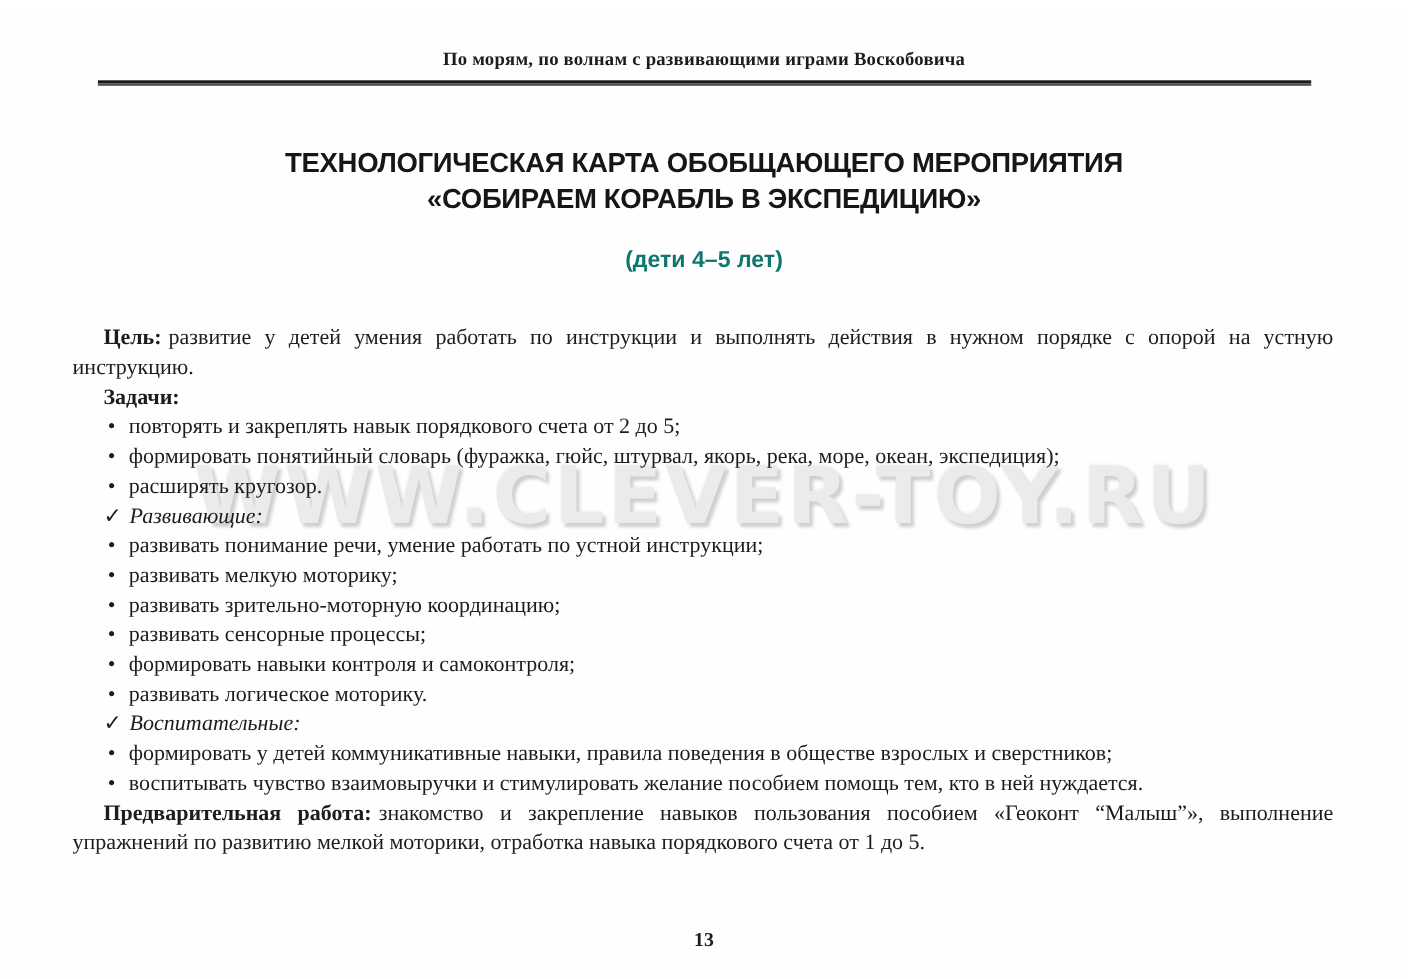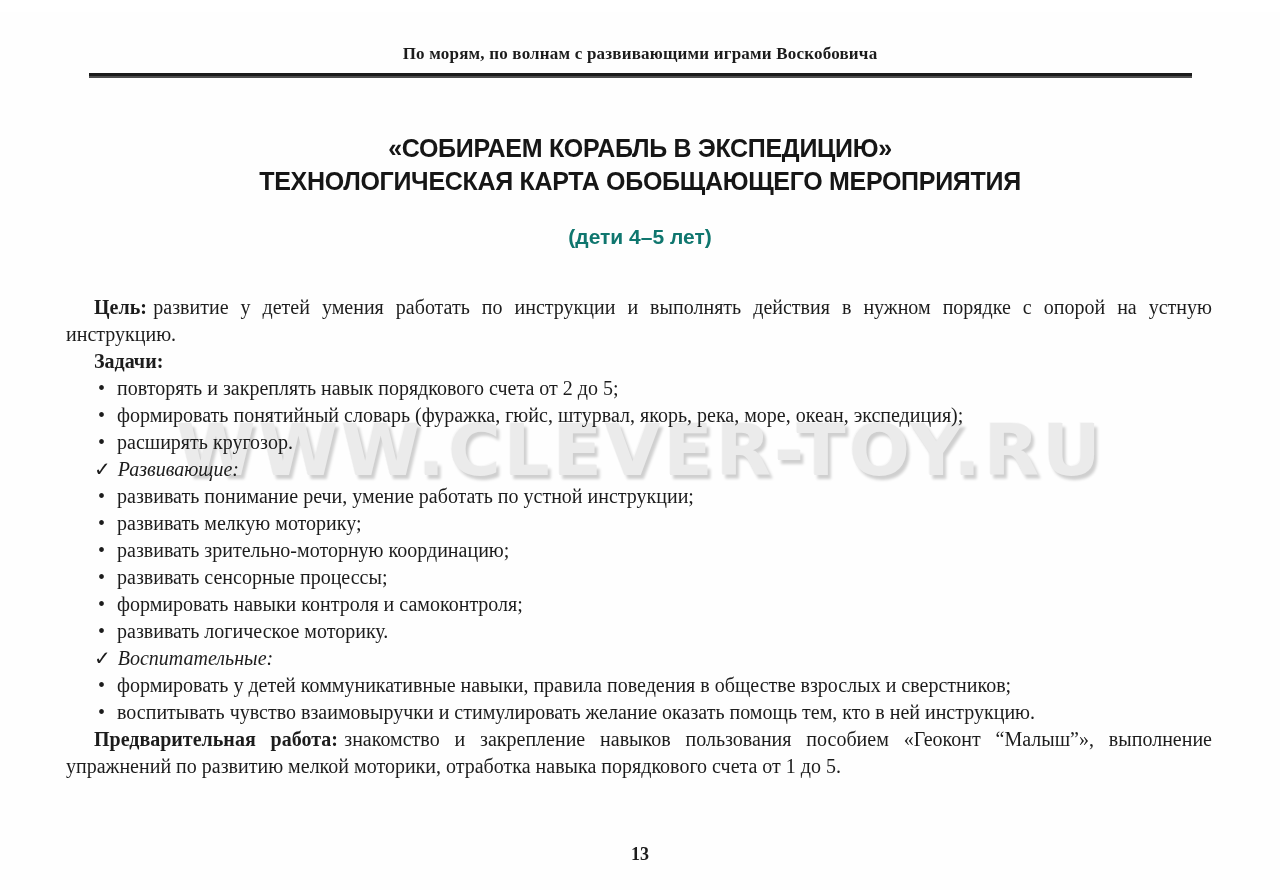--- a/index.html
+++ b/index.html
@@ -110,22 +110,22 @@
 <body>
 
 <div class="page">
 
   <div class="watermark">WWW.CLEVER-TOY.RU</div>
 
   <div class="running-head">По морям, по волнам с развивающими играми Воскобовича</div>
   <div class="header-rule"></div>
 
   <h1 class="doc-title">
+    <span>ТЕХНОЛОГИЧЕСКАЯ КАРТА ОБОБЩАЮЩЕГО МЕРОПРИЯТИЯ</span>
     <span>«СОБИРАЕМ КОРАБЛЬ В ЭКСПЕДИЦИЮ»</span>
-    <span>ТЕХНОЛОГИЧЕСКАЯ КАРТА ОБОБЩАЮЩЕГО МЕРОПРИЯТИЯ</span>
   </h1>
   <div class="doc-subtitle">(дети 4–5 лет)</div>
 
   <div class="body-text">
 
     <p class="para"><span class="lbl">Цель:</span><span>развитие у детей умения работать по инструкции и выполнять действия в нужном порядке с опорой на устную инструкцию.</span></p>
 
     <p class="task-head">Задачи:</p>
 
 
@@ -138,21 +138,21 @@
     <p class="bullet-row"><span class="bullet-dot">•</span><span>развивать понимание речи, умение работать по устной инструкции;</span></p>
     <p class="bullet-row"><span class="bullet-dot">•</span><span>развивать мелкую моторику;</span></p>
     <p class="bullet-row"><span class="bullet-dot">•</span><span>развивать зрительно-моторную координацию;</span></p>
     <p class="bullet-row"><span class="bullet-dot">•</span><span>развивать сенсорные процессы;</span></p>
     <p class="bullet-row"><span class="bullet-dot">•</span><span>формировать навыки контроля и самоконтроля;</span></p>
     <p class="bullet-row"><span class="bullet-dot">•</span><span>развивать логическое моторику.</span></p>
 
     <p class="check-row"><span class="check-glyph">✓</span><span class="check-label">Воспитательные:</span></p>
 
     <p class="bullet-row"><span class="bullet-dot">•</span><span>формировать у детей коммуникативные навыки, правила поведения в обществе взрослых и сверстников;</span></p>
-    <p class="bullet-row"><span class="bullet-dot">•</span><span>воспитывать чувство взаимовыручки и стимулировать желание оказать помощь тем, кто в ней инструкцию.</span></p>
+    <p class="bullet-row"><span class="bullet-dot">•</span><span>воспитывать чувство взаимовыручки и стимулировать желание пособием помощь тем, кто в ней нуждается.</span></p>
 
     <p class="para"><span class="lbl">Предварительная работа:</span><span>знакомство и закрепление навыков пользования пособием «Геоконт “Малыш”», выполнение упражнений по развитию мелкой моторики, отработка навыка порядкового счета от 1 до 5.</span></p>
 
   </div>
 
   <div class="page-number">13</div>
 
 </div>
 
 </body></html>

